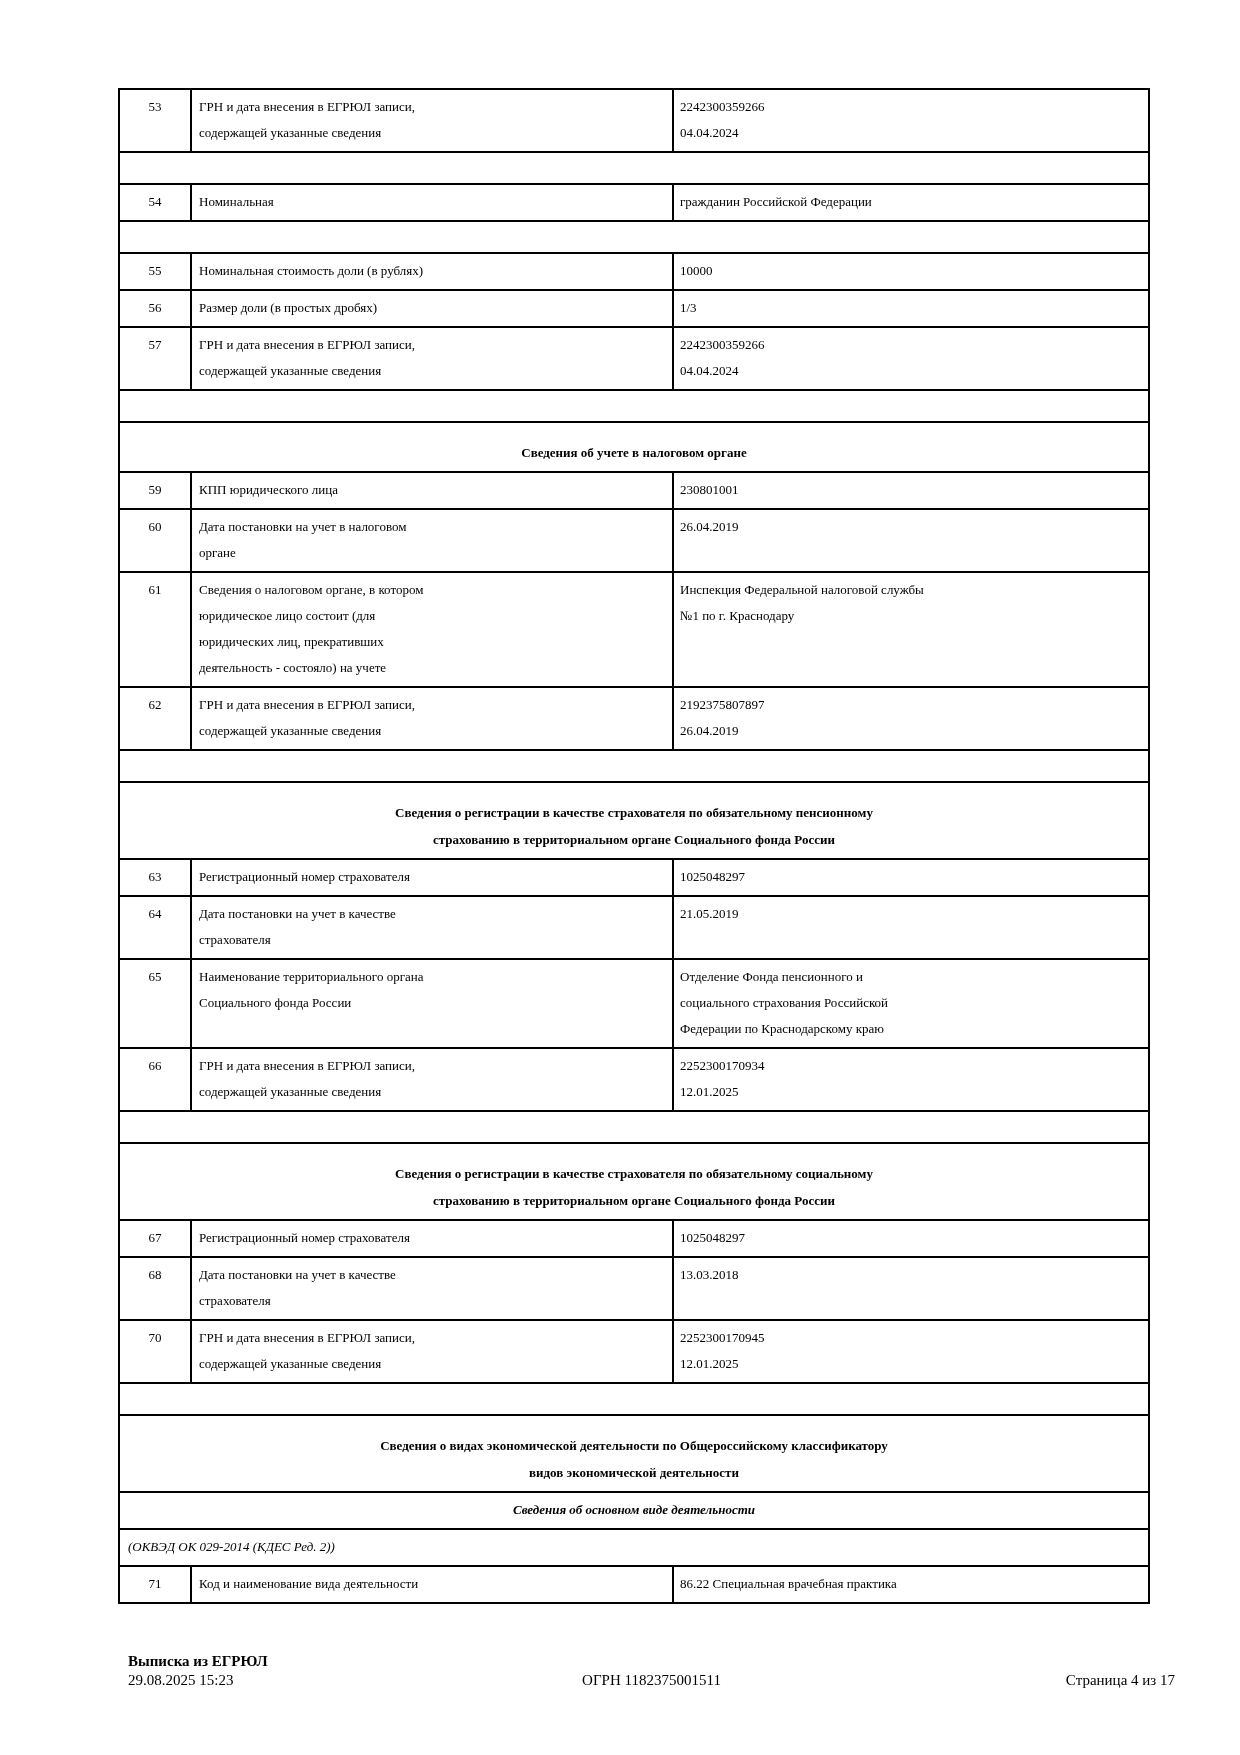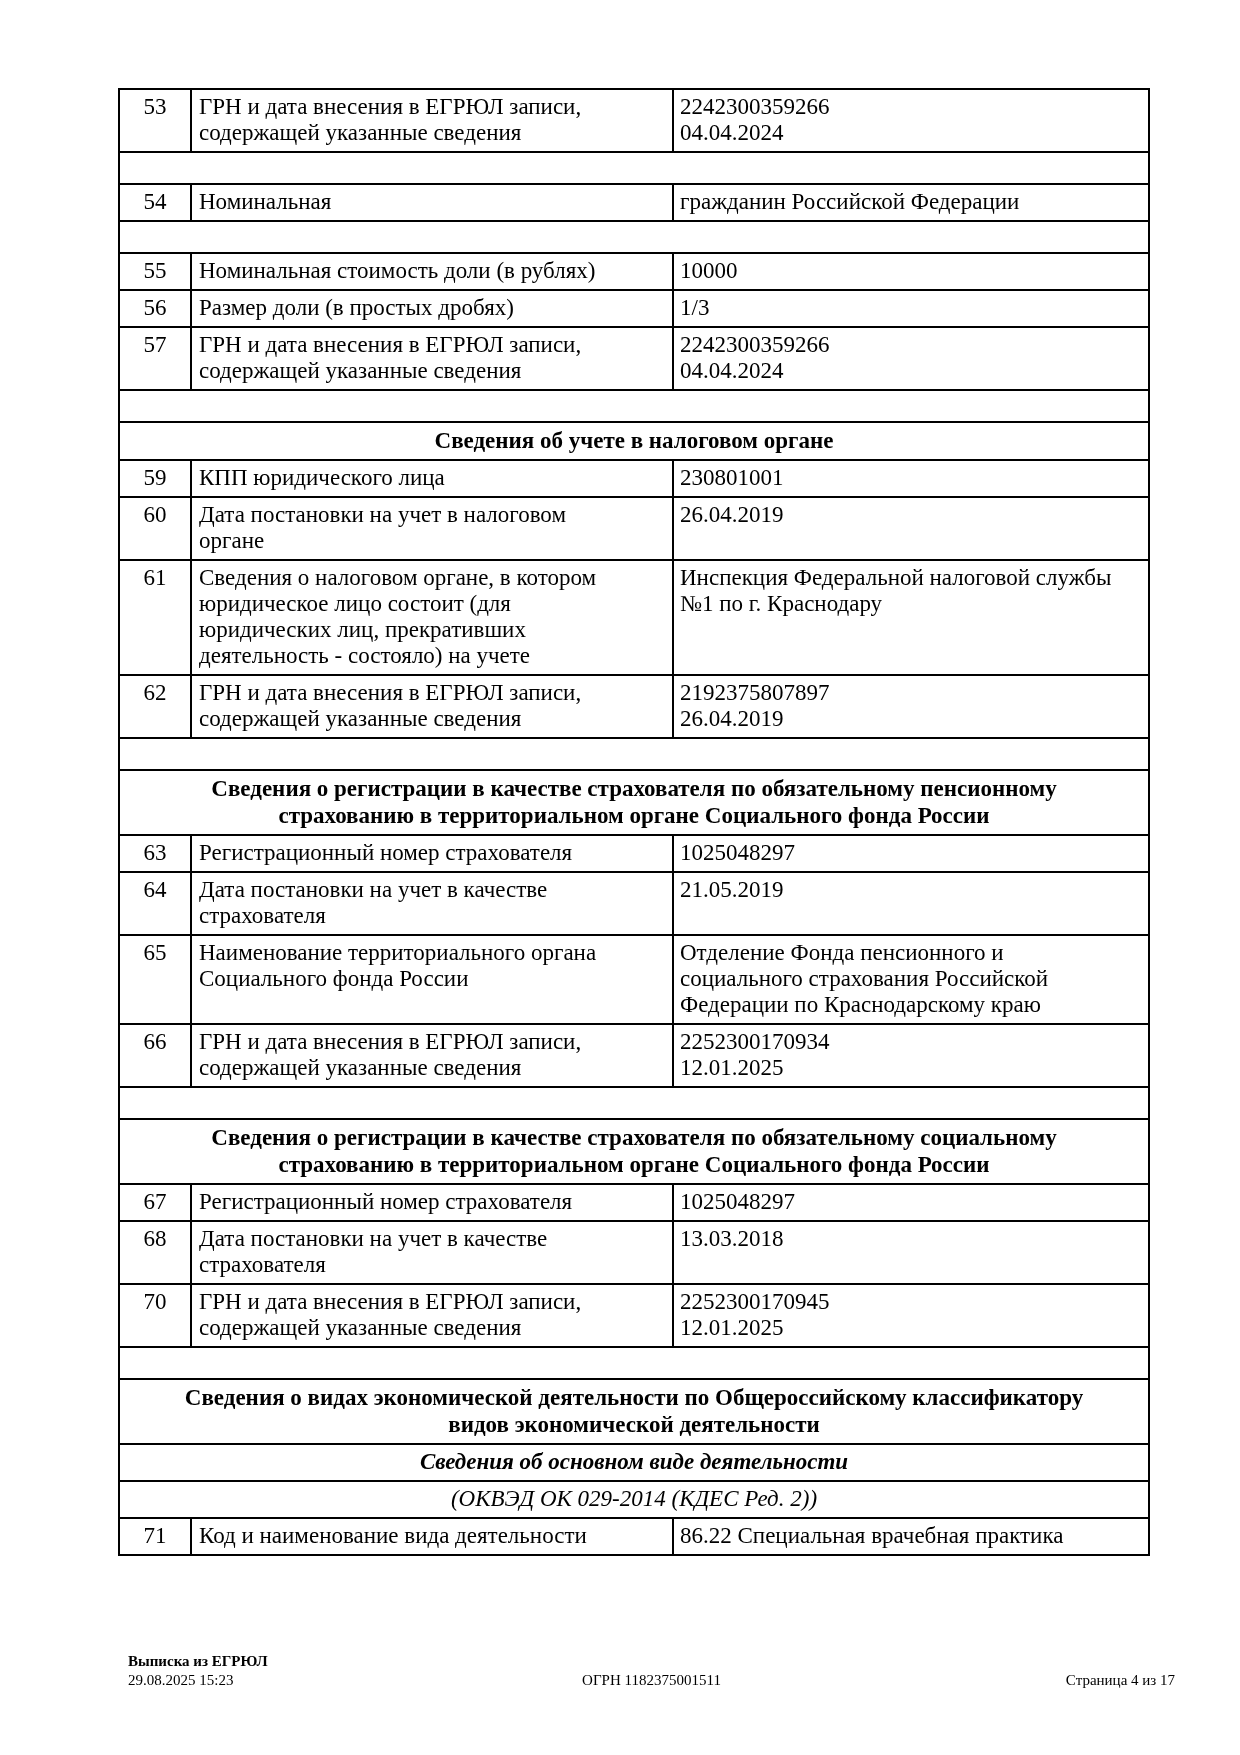--- a/index.html
+++ b/index.html
@@ -11,53 +11,53 @@
   }
   body { height: 1755px; position: relative; }
 
   .doc-table {
     position: absolute;
     left: 118px;
     top: 88px;
     width: 1030px;
     border-collapse: collapse;
     table-layout: fixed;
-    font-size: 23px;
+    font-size: 13px;
     line-height: 26px;
   }
   .doc-table td {
     border: 2px solid #000000;
     vertical-align: top;
     padding: 4px 8px 5px 8px;
   }
   col.c-num  { width: 72px; }
   col.c-attr { width: 482px; }
   col.c-val  { width: 476px; }
 
   td.num { text-align: center; padding-left: 2px; padding-right: 2px; }
   td.attr { padding-left: 7px; margin-top: 15px; }
   td.val { padding-left: 6px; }
 
   tr.spacer td { height: 32px; padding: 0; }
 
   td.section {
     font-weight: bold;
     text-align: center;
-    padding-top: 4px;
+    padding-top: 16px;
     padding-bottom: 5px;
     line-height: 27px;
   }
   td.subsection-bold-italic {
     font-weight: bold;
     font-style: italic;
     text-align: center;
   }
   td.subsection-italic {
     font-style: italic;
-    text-align: center;
+    text-align: left;
   }
 
   .footer {
     position: absolute;
     left: 118px;
     top: 1652px;
     width: 1047px;
     height: 40px;
     font-size: 15px;
     line-height: 19px;

